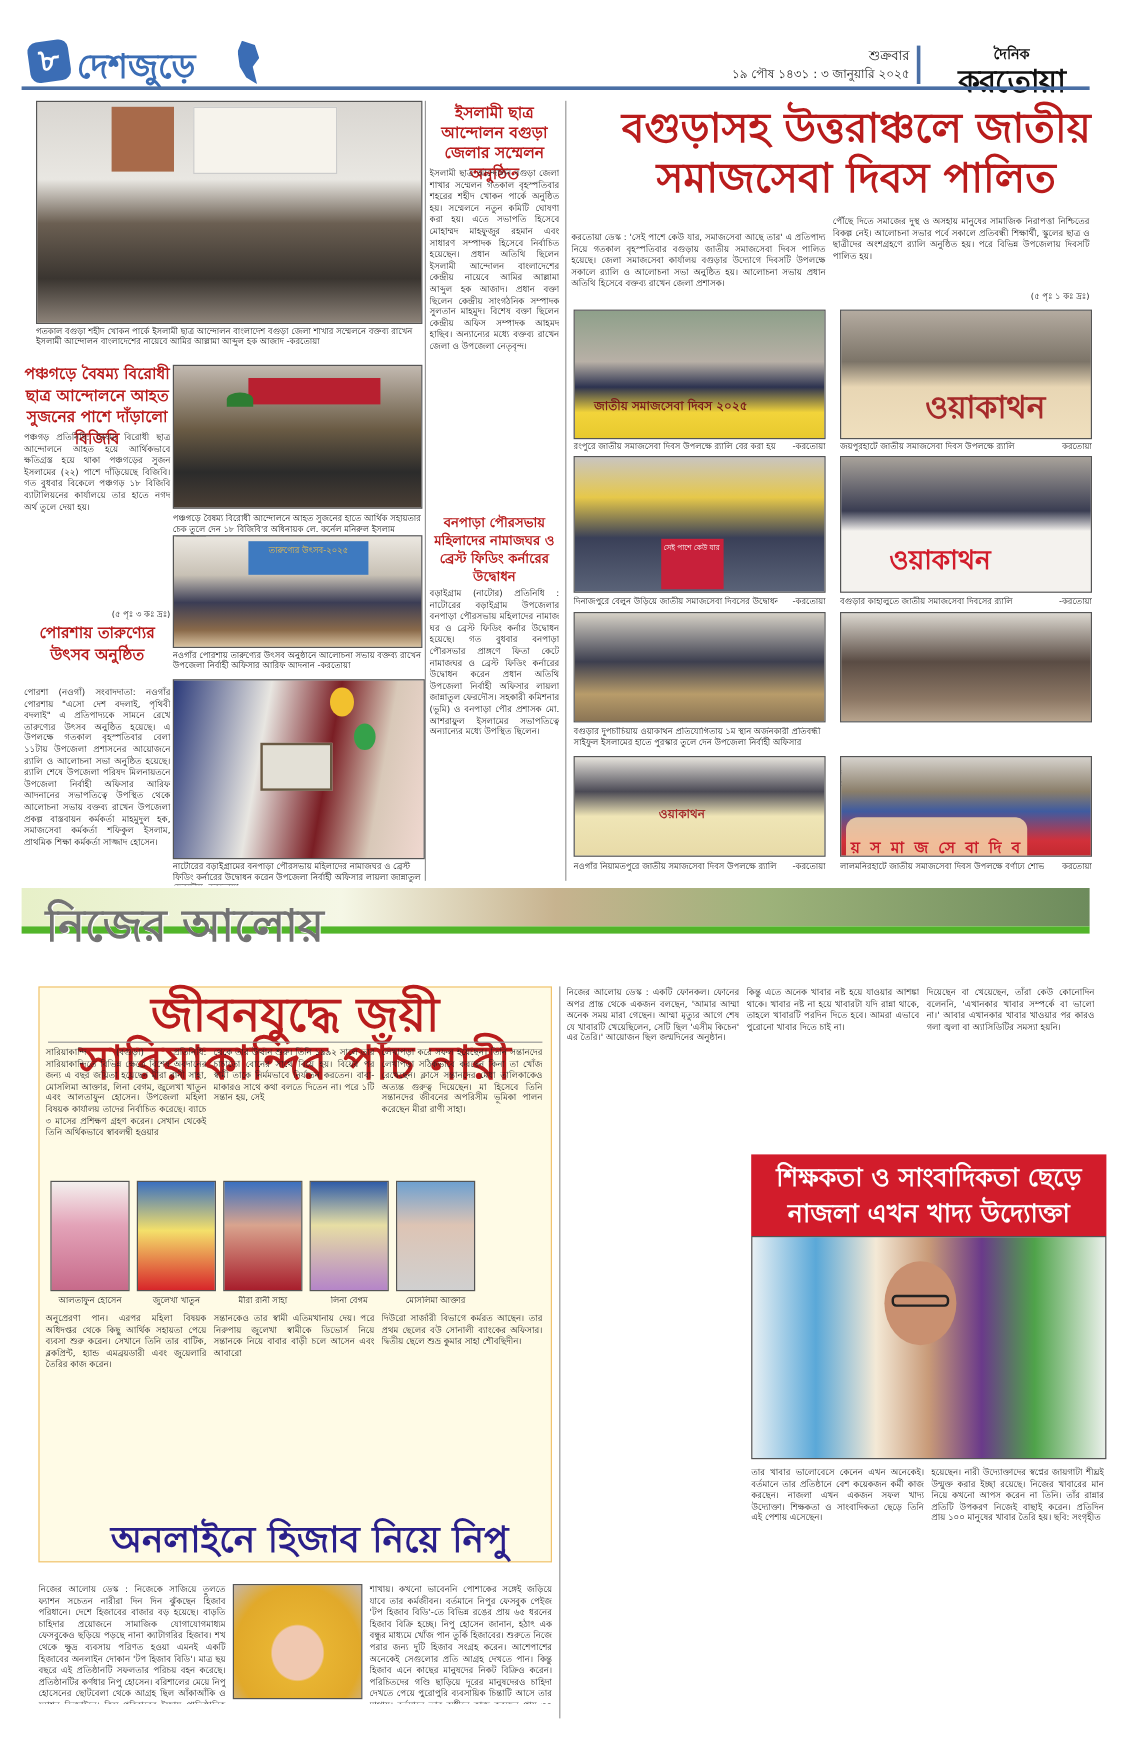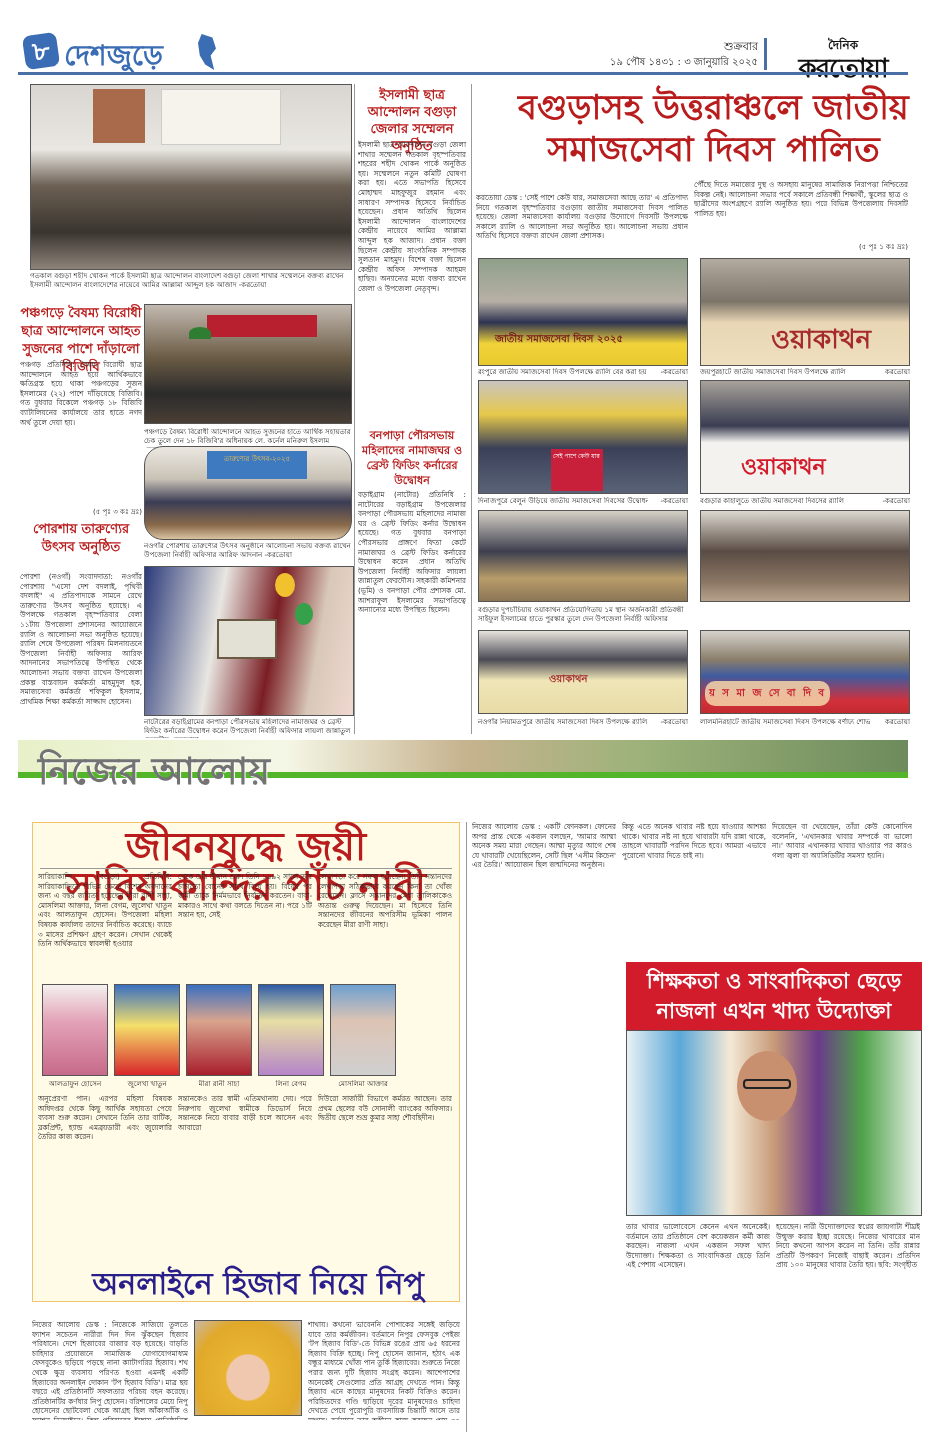--- a/index.html
+++ b/index.html
@@ -94,37 +94,37 @@
 <div class="abs photo" style="left:700px;top:510px;width:210px;height:92px;background:linear-gradient(180deg,#dcd8d0 0%,#5a4c44 45%,#8d7865 80%,#b7a38c 100%);"></div>
 <div class="abs cap" style="left:700px;top:606px;width:210px;height:20px;white-space:normal;margin-top:35px;">বগুড়ার শেরপুরে শ্রেষ্ঠ স্বেচ্ছাসেবী সমাজ কল্যাণ প্রতিষ্ঠানের সভাপতিকে সম্মাননা স্মারক প্রদান করেন উপজেলা নির্বাহী অফিসার</div>
 
 <div class="abs photo" style="left:478px;top:630px;width:210px;height:84px;background:linear-gradient(180deg,#e6e3dc 0%,#4b4a55 35%,#efe5b6 60%,#e8dba8 100%);">
   <div style="position:absolute;left:70px;top:40px;font-size:10px;color:#a52a2a;font-weight:bold;">ওয়াকাথন</div>
 </div>
 <div class="abs cap" style="left:478px;top:718px;width:170px;">নওগাঁর নিয়ামতপুরে জাতীয় সমাজসেবা দিবস উপলক্ষে র‌্যালি</div>
 <div class="abs cap" style="left:648px;top:718px;width:40px;text-align:right;">-করতোয়া</div>
 
 <div class="abs photo" style="left:700px;top:630px;width:210px;height:84px;background:linear-gradient(180deg,#d6d2cc 0%,#8a7e6a 35%,#3f5ba0 55%,#d2303a 85%,#c32a30 100%);">
-  <div style="position:absolute;left:4px;top:50px;font-size:10px;color:#c81c2a;font-weight:bold;letter-spacing:2px;background:rgba(246,214,170,0.85);border-radius:10px;padding:4px 4px;">য় স মা জ সে বা দি ব</div>
+  <div style="position:absolute;left:4px;top:50px;font-size:13px;color:#c81c2a;font-weight:bold;letter-spacing:2px;background:rgba(246,214,170,0.85);border-radius:10px;padding:16px 4px;">য় স মা জ সে বা দি ব</div>
 </div>
 <div class="abs cap" style="left:700px;top:718px;width:170px;">লালমনিরহাটে জাতীয় সমাজসেবা দিবস উপলক্ষে বর্ণাঢ্য শোভাযাত্রা</div>
 <div class="abs cap" style="left:870px;top:718px;width:40px;text-align:right;">করতোয়া</div>
 
 <div class="abs hl" style="left:20px;top:304px;width:122px;font-size:13px;line-height:18px;">পঞ্চগড়ে বৈষম্য বিরোধী ছাত্র আন্দোলনে আহত সুজনের পাশে দাঁড়ালো বিজিবি</div>
 <div class="abs txt" style="left:20px;top:360px;width:122px;height:150px;">পঞ্চগড় প্রতিনিধি: বৈষম্য বিরোধী ছাত্র আন্দোলনে আহত হয়ে আর্থিকভাবে ক্ষতিগ্রস্ত হয়ে থাকা পঞ্চগড়ের সুজন ইসলামের (২২) পাশে দাঁড়িয়েছে বিজিবি। গত বুধবার বিকেলে পঞ্চগড় ১৮ বিজিবি ব্যাটালিয়নের কার্যালয়ে তার হাতে নগদ অর্থ তুলে দেয়া হয়।</div>
 <div class="abs cap" style="left:60px;top:508px;width:82px;text-align:right;">(৫ পৃঃ ৩ কঃ দ্রঃ)</div>
 <div class="abs photo" style="left:144px;top:304px;width:208px;height:120px;background:linear-gradient(180deg,#c2b9b0 0%,#6a5b44 45%,#2b2b2b 75%,#4a3f35 100%);">
   <div style="position:absolute;left:62px;top:10px;width:110px;height:22px;background:#b82030;"></div>
   <div style="position:absolute;left:44px;top:22px;width:22px;height:12px;background:#2e7d32;border-radius:50% 50% 0 0;"></div>
 </div>
 <div class="abs cap" style="left:144px;top:428px;width:208px;height:20px;white-space:normal;">পঞ্চগড়ে বৈষম্য বিরোধী আন্দোলনে আহত সুজনের হাতে আর্থিক সহায়তার চেক তুলে দেন ১৮ বিজিবি'র অধিনায়ক লে. কর্নেল মনিরুল ইসলাম -করতোয়া</div>
 
 <div class="abs hl" style="left:20px;top:520px;width:122px;font-size:13px;line-height:18px;">পোরশায় তারুণ্যের উৎসব অনুষ্ঠিত</div>
 <div class="abs txt" style="left:20px;top:572px;width:122px;height:160px;">পোরশা (নওগাঁ) সংবাদদাতা: নওগাঁর পোরশায় "এসো দেশ বদলাই, পৃথিবী বদলাই" এ প্রতিপাদ্যকে সামনে রেখে তারুণ্যের উৎসব অনুষ্ঠিত হয়েছে। এ উপলক্ষে গতকাল বৃহস্পতিবার বেলা ১১টায় উপজেলা প্রশাসনের আয়োজনে র‌্যালি ও আলোচনা সভা অনুষ্ঠিত হয়েছে। র‌্যালি শেষে উপজেলা পরিষদ মিলনায়তনে উপজেলা নির্বাহী অফিসার আরিফ আদনানের সভাপতিত্বে উপস্থিত থেকে আলোচনা সভায় বক্তব্য রাখেন উপজেলা প্রকল্প বাস্তবায়ন কর্মকর্তা মাহমুদুল হক, সমাজসেবা কর্মকর্তা শফিকুল ইসলাম, প্রাথমিক শিক্ষা কর্মকর্তা সাজ্জাদ হোসেন।</div>
-<div class="abs photo" style="left:144px;top:446px;width:208px;height:94px;background:linear-gradient(180deg,#ece8e1 0%,#c8c1b5 35%,#3b3d55 60%,#8a6a4a 85%,#d9c3a1 100%);border-radius:19px;">
+<div class="abs photo" style="left:144px;top:446px;width:208px;height:94px;background:linear-gradient(180deg,#ece8e1 0%,#c8c1b5 35%,#3b3d55 60%,#8a6a4a 85%,#d9c3a1 100%);">
   <div style="position:absolute;left:62px;top:4px;width:100px;height:28px;background:#3e7ac0;color:#f4c24a;font-size:7px;text-align:center;padding-top:2px;">তারুণ্যের উৎসব-২০২৫</div>
 </div>
 <div class="abs cap" style="left:144px;top:542px;width:208px;height:20px;white-space:normal;">নওগাঁর পোরশায় তারুণ্যের উৎসব অনুষ্ঠানে আলোচনা সভায় বক্তব্য রাখেন উপজেলা নির্বাহী অফিসার আরিফ আদনান -করতোয়া</div>
 
 <div class="abs txt" style="left:358px;top:406px;width:108px;height:20px;"></div>
 <div class="abs hl" style="left:358px;top:428px;width:108px;font-size:11px;line-height:15px;">বনপাড়া পৌরসভায় মহিলাদের নামাজঘর ও ব্রেস্ট ফিডিং কর্নারের উদ্বোধন</div>
 <div class="abs txt" style="left:358px;top:490px;width:108px;height:130px;">বড়াইগ্রাম (নাটোর) প্রতিনিধি : নাটোরের বড়াইগ্রাম উপজেলার বনপাড়া পৌরসভায় মহিলাদের নামাজ ঘর ও ব্রেস্ট ফিডিং কর্নার উদ্বোধন হয়েছে। গত বুধবার বনপাড়া পৌরসভার প্রাঙ্গণে ফিতা কেটে নামাজঘর ও ব্রেস্ট ফিডিং কর্নারের উদ্বোধন করেন প্রধান অতিথি উপজেলা নির্বাহী অফিসার লায়লা জান্নাতুল ফেরদৌস। সহকারী কমিশনার (ভূমি) ও বনপাড়া পৌর প্রশাসক মো. আশরাফুল ইসলামের সভাপতিত্বে অন্যান্যের মধ্যে উপস্থিত ছিলেন।</div>
 <div class="abs photo" style="left:144px;top:566px;width:210px;height:150px;background:linear-gradient(100deg,#2b3a7a 0%,#e8e6e1 35%,#7a1e24 60%,#d8c8b8 80%,#f0d8d0 100%);">
   <div style="position:absolute;left:72px;top:52px;width:60px;height:40px;background:#e3e0d6;border:2px solid #6a5a44;"></div>
   <div style="position:absolute;left:130px;top:6px;width:20px;height:24px;border-radius:50%;background:#f2c12e;"></div>

